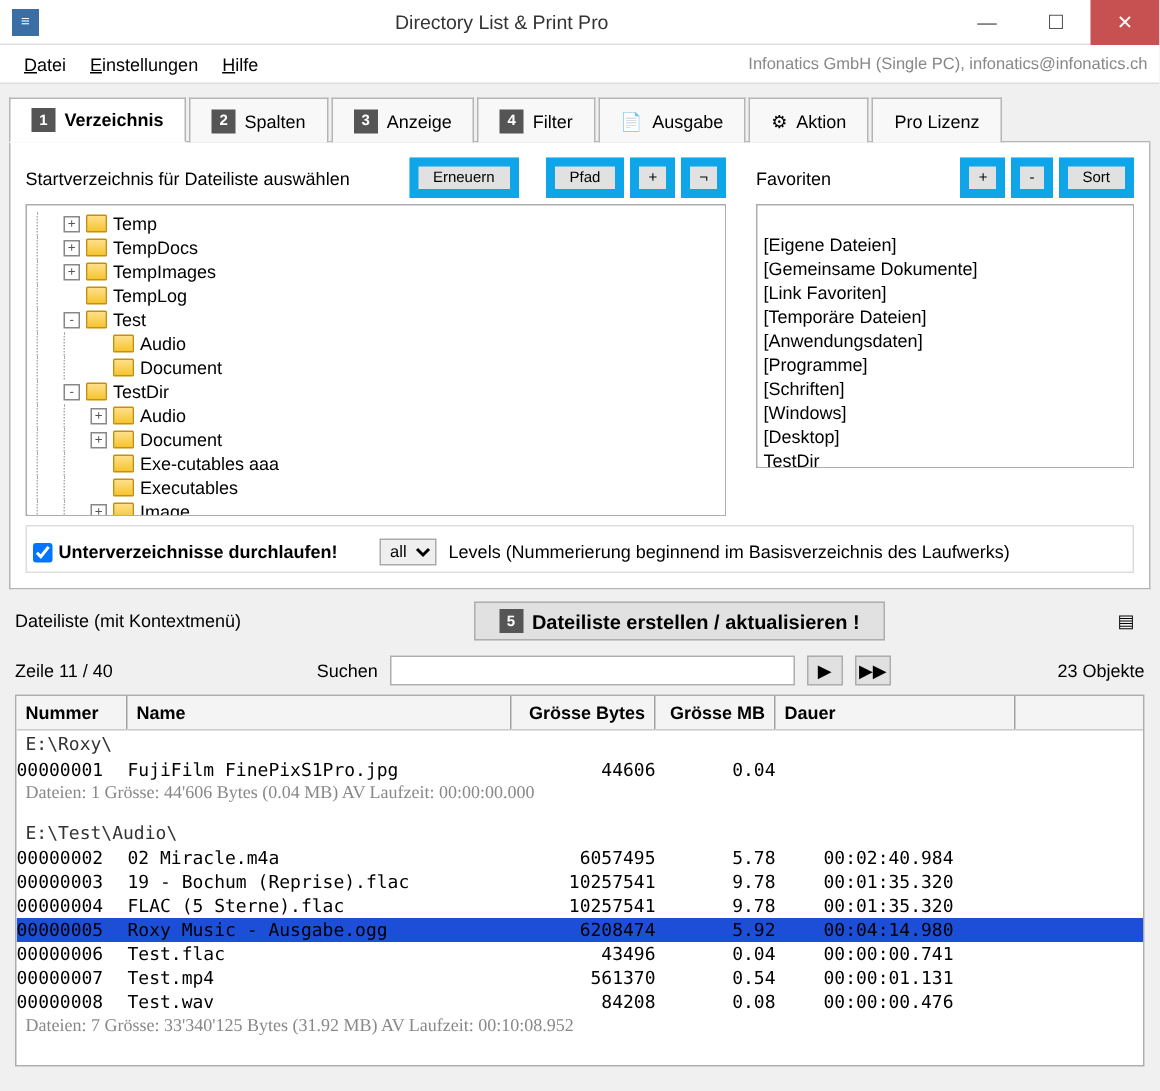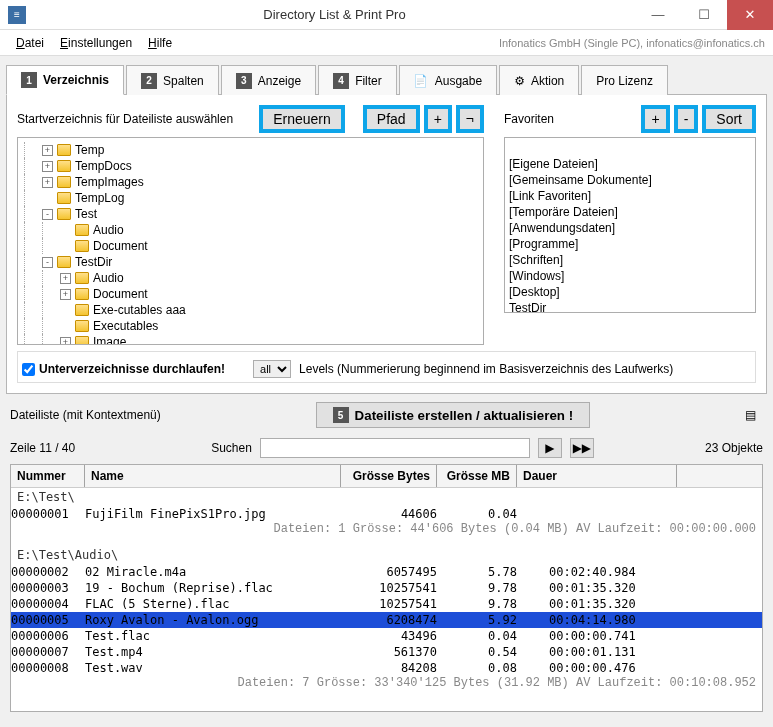--- a/index.html
+++ b/index.html
@@ -18,21 +18,21 @@
 .tabs { display: flex; border-bottom: 1px solid #b5b5b5; }
 .tab { padding: 6px 14px; background: #f8f8f8; border: 1px solid #b5b5b5; border-bottom: none; margin-right: 2px; display: flex; align-items: center; gap: 6px; cursor: default; font-size: 12px; position: relative; top: 1px; }
 .tab.active { background: #fff; border-bottom: 1px solid #fff; font-weight: bold; }
 .tab-num { width: 16px; height: 16px; background: #555; color: #fff; display: inline-flex; align-items: center; justify-content: center; font-size: 10px; font-weight: bold; }
 .tab-content { background: #fff; border: 1px solid #b5b5b5; border-top: none; padding: 10px; }
 .top-row { display: flex; gap: 20px; margin-bottom: 6px; }
 .left-col { flex: 1; }
 .right-col { width: 252px; }
 .col-head { display: flex; align-items: center; margin-bottom: 4px; gap: 4px; }
 .col-head-label { flex: 1; }
-.btn { border: 4px solid #0ea5e9; background: #e1e1e1; padding: 2px 10px; font-size: 14px; cursor: default; }
+.btn { border: 6px solid #0ea5e9; background: #e1e1e1; padding: 2px 10px; font-size: 10px; cursor: default; }
 .btn-sm { padding: 2px 6px; min-width: 20px; text-align: center; }
 .tree-box { border: 1px solid #adadad; height: 208px; overflow-y: scroll; background: #fff; padding: 4px 2px; }
 .tree-node { display: flex; align-items: center; height: 16px; padding-left: 4px; white-space: nowrap; }
 .expander { width: 11px; height: 11px; border: 1px solid #888; display: inline-flex; align-items: center; justify-content: center; font-size: 9px; line-height: 1; margin-right: 4px; background: #fff; color: #555; }
 .exp-spacer { width: 15px; display: inline-block; }
 .conn { width: 18px; display: inline-block; border-left: 1px dotted #aaa; height: 16px; position: relative; }
 .folder-icon { width: 14px; height: 12px; background: linear-gradient(#ffe08a,#f4c430); border: 1px solid #c89000; border-radius: 1px; display: inline-block; margin-right: 4px; vertical-align: middle; }
 .fav-box { border: 1px solid #adadad; height: 176px; overflow-y: auto; background: #fff; padding: 18px 4px; }
 .fav-item { line-height: 16px; }
 .subdir-row { display: flex; align-items: center; gap: 8px; padding: 8px 4px 4px 4px; border: 1px solid #ddd; }
@@ -51,21 +51,21 @@
 .fl-head > div { padding: 4px 6px; border-right: 1px solid #a3a3a3; }
 .fl-body { font-family: Consolas, monospace; font-size: 12px; overflow-y: scroll; height: 224px; }
 .fl-row { display: flex; padding: 0 0; line-height: 16px; white-space: nowrap; }
 .fl-row.hl { background: #1d4ed8; }
 .c-num { width: 74px; }
 .c-name { width: 256px; }
 .c-bytes { width: 96px; text-align: right; }
 .c-mb { width: 80px; text-align: right; }
 .c-dur { width: 160px; padding-left: 32px; }
 .grp-head { padding: 2px 6px; font-family: Consolas, monospace; color: #333; }
-.grp-sum { padding: 0 6px 10px 6px; font-family: Liberation Mono, monospace; color: #888; text-align: right; }
+.grp-sum { padding: 0 6px 10px 6px; font-family: Liberation Serif, serif; color: #888; }
 input[type=checkbox] { vertical-align: middle; margin-right: 4px; }
 </style>
 </head>
 <body>
 
 <div class="titlebar">
   <div class="titlebar-icon">≡</div>
   <div class="titlebar-title">Directory List &amp; Print Pro</div>
   <div class="titlebar-btns">
     <div class="tb-btn">—</div>
@@ -264,21 +264,21 @@
 
 <div class="filelist">
   <div class="fl-head">
     <div class="c-num">Nummer</div>
     <div class="c-name">Name</div>
     <div class="c-bytes">Grösse Bytes</div>
     <div class="c-mb">Grösse MB</div>
     <div class="c-dur">Dauer</div>
   </div>
   <div class="fl-body" id="flbody">
-      <div class="grp-head">E:\Test\</div>
+      <div class="grp-head">E:\Roxy\</div>
       <div class="fl-row">
         <div class="c-num">00000001</div>
         <div class="c-name">FujiFilm FinePixS1Pro.jpg</div>
         <div class="c-bytes">44606</div>
         <div class="c-mb">0.04</div>
         <div class="c-dur"></div>
       </div>
       <div class="grp-sum">Dateien: 1    Grösse: 44'606 Bytes (0.04 MB)    AV Laufzeit: 00:00:00.000</div>
       <div class="grp-head">E:\Test\Audio\</div>
       <div class="fl-row">
@@ -297,21 +297,21 @@
       </div>
       <div class="fl-row">
         <div class="c-num">00000004</div>
         <div class="c-name">FLAC (5 Sterne).flac</div>
         <div class="c-bytes">10257541</div>
         <div class="c-mb">9.78</div>
         <div class="c-dur">00:01:35.320</div>
       </div>
       <div class="fl-row hl">
         <div class="c-num">00000005</div>
-        <div class="c-name">Roxy Avalon - Avalon.ogg</div>
+        <div class="c-name">Roxy Music - Ausgabe.ogg</div>
         <div class="c-bytes">6208474</div>
         <div class="c-mb">5.92</div>
         <div class="c-dur">00:04:14.980</div>
       </div>
       <div class="fl-row">
         <div class="c-num">00000006</div>
         <div class="c-name">Test.flac</div>
         <div class="c-bytes">43496</div>
         <div class="c-mb">0.04</div>
         <div class="c-dur">00:00:00.741</div>

